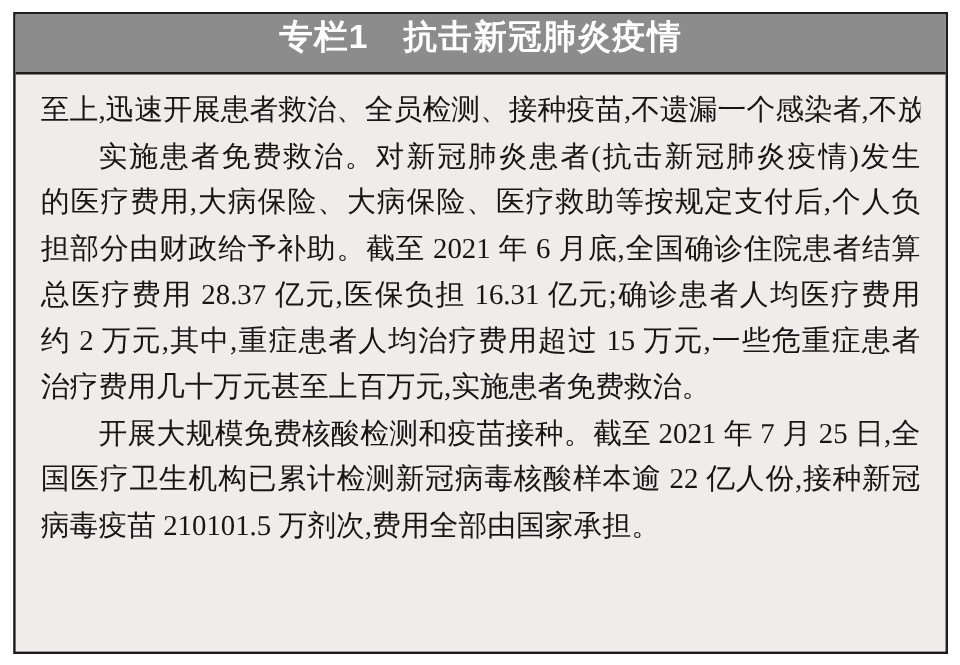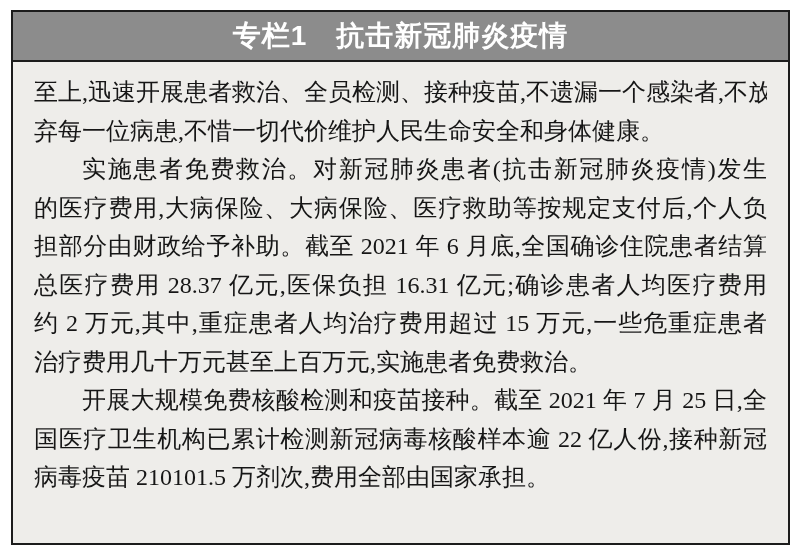--- a/index.html
+++ b/index.html
@@ -27,21 +27,20 @@
     display: flex;
     flex-direction: column;
     background: var(--body-background);
   }
   .panel-header {
     flex: none;
     height: 50px;
     background: var(--header-background);
     border-bottom: 2px solid var(--box-border-color);
     display: flex;
-    align-items: center;
     justify-content: center;
   }
   .panel-title {
     font-family: "Liberation Sans", "DejaVu Sans", sans-serif;
     font-weight: bold;
     font-size: 28px;
     color: var(--header-text-color);
     letter-spacing: 1px;
     white-space: nowrap;
   }
@@ -75,21 +74,20 @@
   <section class="panel">
 
     <header class="panel-header">
       <h2 class="panel-title">专栏1　抗击新冠肺炎疫情</h2>
     </header>
 
     <div class="panel-body">
 
       <div class="para">
         <div class="line">至上,迅速开展患者救治、全员检测、接种疫苗,不遗漏一个感染者,不放</div>
-        <div class="line last">弃每一位病患,不惜一切代价维护人民生命安全和身体健康。</div>
       </div>
 
       <div class="para">
         <div class="line indent">实施患者免费救治。对新冠肺炎患者(抗击新冠肺炎疫情)发生</div>
         <div class="line">的医疗费用,大病保险、大病保险、医疗救助等按规定支付后,个人负</div>
         <div class="line">担部分由财政给予补助。截至 2021 年 6 月底,全国确诊住院患者结算</div>
         <div class="line">总医疗费用 28.37 亿元,医保负担 16.31 亿元;确诊患者人均医疗费用</div>
         <div class="line">约 2 万元,其中,重症患者人均治疗费用超过 15 万元,一些危重症患者</div>
         <div class="line last">治疗费用几十万元甚至上百万元,实施患者免费救治。</div>
       </div>

